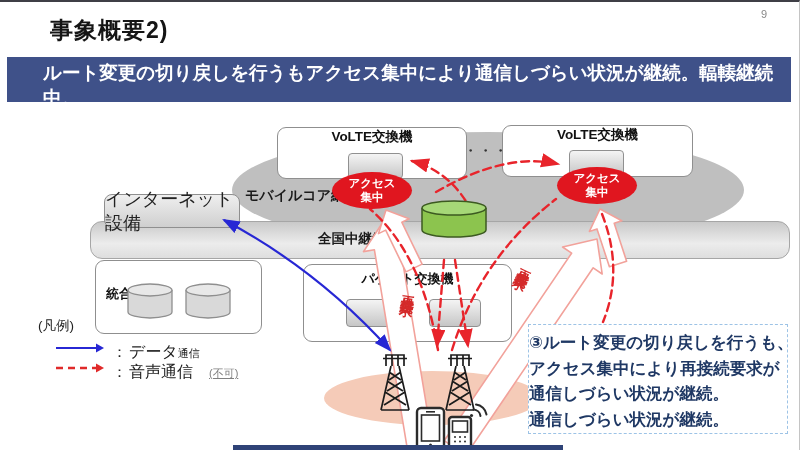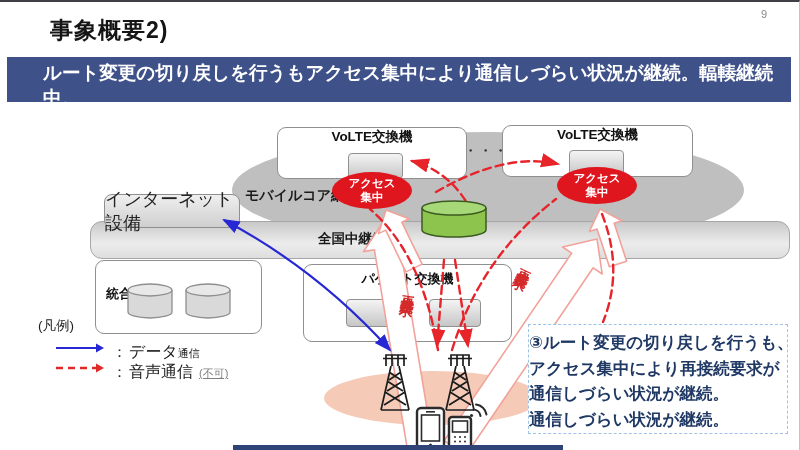--- a/index.html
+++ b/index.html
@@ -45,21 +45,21 @@
   .overlay{left:0;top:0;z-index:5;pointer-events:none;}
   
   .legend-title{left:38px;top:303px;font-size:13.5px;color:#222;margin-top:12px;}
   .legend-row{display:flex;align-items:baseline;}
   .lr1{left:54px;top:323px;}
   .lr2{left:54px;top:343px;}
   .legend-row svg{position:relative;top:-3px;}
   .lg-colon{font-size:15px;color:#222;margin:0 2px 0 6px;}
   .lg-big{font-size:16px;color:#222;margin-top:17px;}
   .lg-small{font-size:11px;color:#222;}
-  .lg-note{font-size:11px;color:#808080;margin-left:6px;text-decoration:underline;}
+  .lg-note{font-size:11px;color:#808080;margin-left:16px;text-decoration:underline;}
   
   .callout{left:528px;top:322px;width:260px;height:110px;background:#fff;border:1.5px dashed #9DC3E6;
     box-sizing:border-box;padding:5px 6px 0 0;z-index:7;}
   .callout div{font-size:16.5px;font-weight:bold;color:#1F3864;line-height:25.5px;white-space:nowrap;}
   .bottom-bar{left:233px;top:443px;width:330px;height:7px;background:#2F4377;z-index:8;}
 </style>
 </head>
 <body>
 
 <div class="slide">

